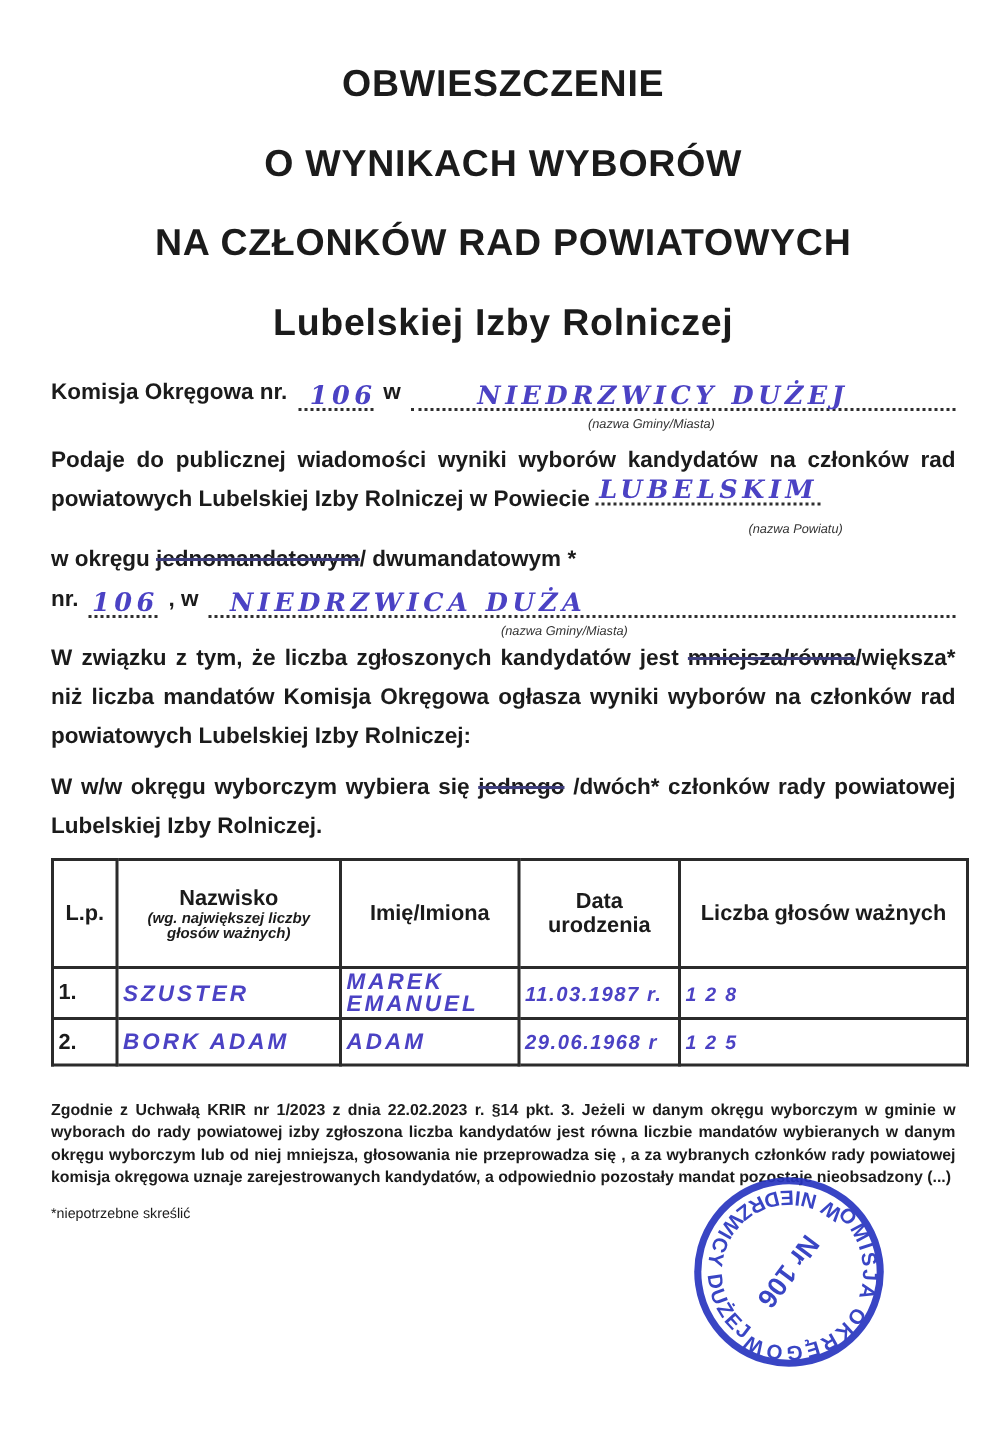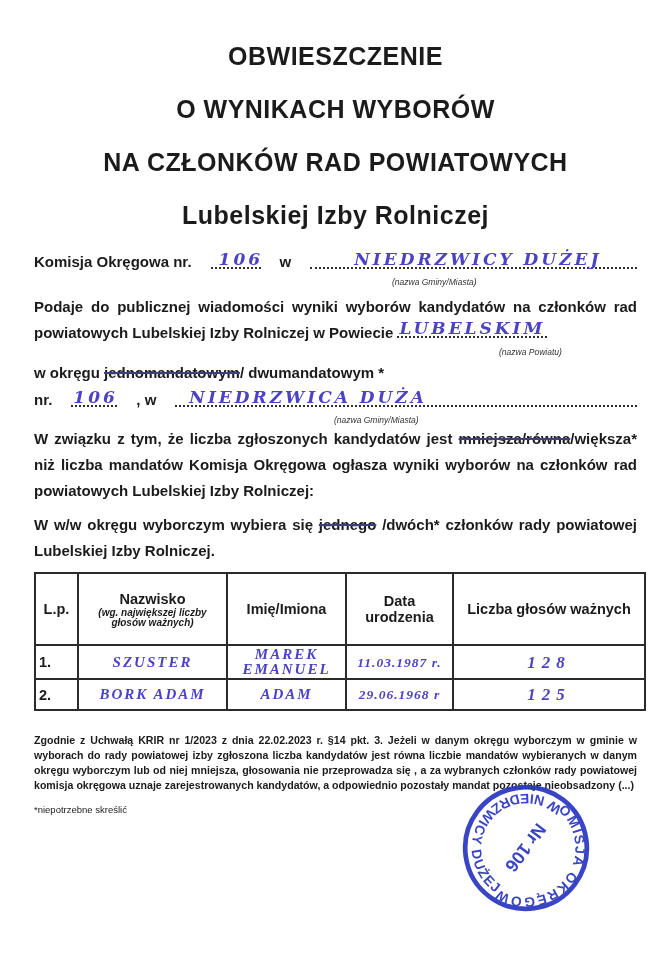--- a/index.html
+++ b/index.html
@@ -2,21 +2,21 @@
 <html lang="pl"><head>
 <meta charset="utf-8">
 <style>
   html,body{margin:0;padding:0;background:#ffffff;}
   .page{
     width:663px;height:953px;background:#ffffff;position:relative;overflow:hidden;
     box-sizing:border-box;padding:30px 26px 0 34px;
     font-family:"Liberation Sans",sans-serif;color:#1b1b1b;
   }
   .title{ text-align:center;font-weight:bold;font-size:25px;line-height:53px;margin-bottom:8px;letter-spacing:.5px;}
-  .fieldline{display:flex;gap:19px;font-weight:bold;font-size:15px;margin:0;line-height:24px;}
+  .fieldline{display:flex;align-items:flex-end;gap:7px;font-weight:bold;font-size:15px;margin:0;line-height:24px;}
   .dots{border-bottom:2.5px dotted #2f2f2f;position:relative;height:19px;box-sizing:border-box;}
   .dots.grow{flex:1;}
   .dots.w48{width:50px;}
   .dots-inline{display:inline-block;border-bottom:2.5px dotted #2f2f2f;width:150px;height:13px;position:relative;vertical-align:baseline;}
   .hand{
     position:absolute;left:8px;bottom:-4px;white-space:nowrap;
     font-family:"DejaVu Serif",serif;font-style:italic;font-weight:bold;
     color:#4b42c4;font-size:17px;letter-spacing:3px;
   }
   .caption{font-size:8.5px;font-style:italic;color:#333;line-height:12px;height:12px;}
@@ -24,24 +24,24 @@
   .mt6{margin-top:6px;} .mt8{margin-top:8px;}
   .struck{text-decoration:line-through;text-decoration-thickness:2.2px;text-decoration-color:#3f3f7e;}
   table.results{border-collapse:collapse;width:610px;table-layout:fixed;margin-top:8px;}
   table.results th,table.results td{border:2.2px solid #2b2b2b;padding:1px 3px;vertical-align:middle;}
   table.results th{font-size:14.5px;font-weight:bold;text-align:center;}
   th .subnote{display:block;font-size:10px;font-style:italic;font-weight:bold;line-height:10px;margin-top:1px;}
   table.results .hdr-row{height:72px;}
   table.results .data-row{height:31px;}
   td.lp{font-weight:bold;font-size:14.5px;text-align:left;padding-left:6px;}
   td.ink{
-    font-family:Liberation Serif, serif;font-style:italic;font-weight:bold;
-    color:#4b42c4;font-size:15px;letter-spacing:2px;text-align:center;line-height:15px;
+    font-family:Liberation Sans, sans-serif;font-style:italic;font-weight:bold;
+    color:#4b42c4;font-size:15px;letter-spacing:2px;line-height:15px;
   }
-  td.ink.votes{font-size:17px;letter-spacing:6px;}
+  td.ink.votes{font-size:13px;letter-spacing:6px;}
   td.ink.date{font-size:13.5px;letter-spacing:1px;}
   .legal{margin-top:22px;font-weight:bold;font-size:10.6px;line-height:15px;text-align:justify;}
   .footnote{font-size:9.5px;}
   .stamp{position:absolute;left:450px;top:772px;width:152px;height:152px;}
 </style>
 </head>
 <body>
 
 <div class="page">
 

